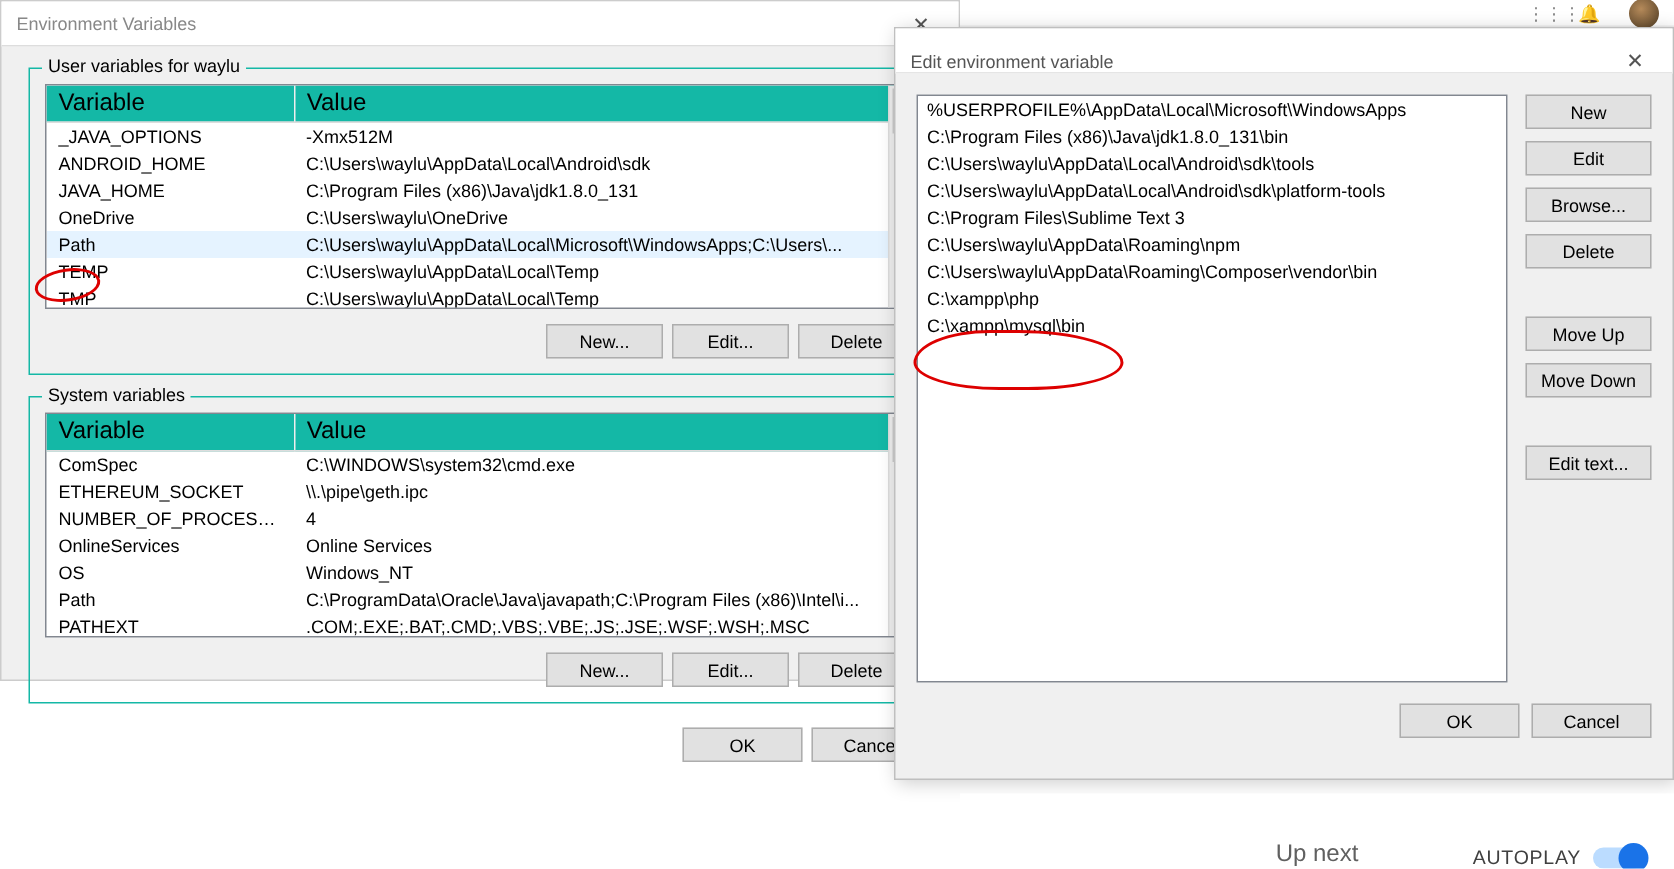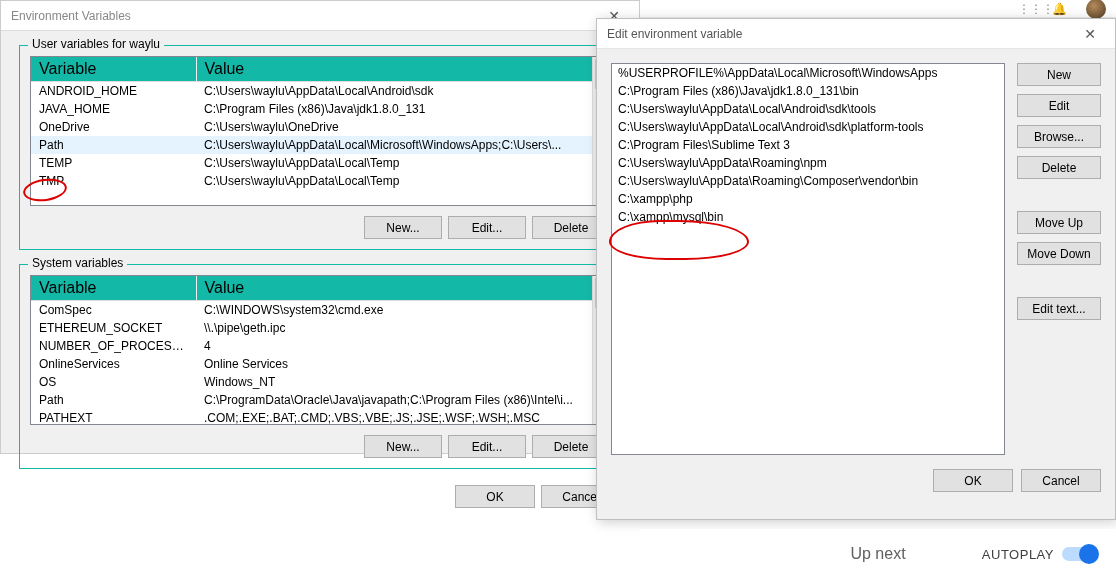--- a/index.html
+++ b/index.html
@@ -144,21 +144,21 @@
     position: absolute;
     left: 596px; top: 18px;
     width: 520px; height: 502px;
     background: #f0f0f0;
     border: 1px solid #bfbfbf;
     box-shadow: 2px 2px 12px rgba(0,0,0,0.2);
   }
   .edit-titlebar {
     height: 30px;
     display: flex;
-    align-items: center;
+    align-items: flex-end;
     padding: 0 10px;
     color: #555;
     font-size: 12px;
     background: #fff;
     border-bottom: 1px solid #e5e5e5;
   }
   .edit-titlebar .close {
     margin-left: auto;
     width: 30px;
     text-align: center;
@@ -216,21 +216,21 @@
     width: 20px; height: 20px;
     border-radius: 50%;
     background: radial-gradient(circle at 40% 35%, #b58a5a, #4d3a22);
   }
   .bg-bottom {
     position: absolute;
     left: 640px; right: 0; bottom: 0;
     height: 50px;
     background: #fff;
     display: flex;
-    align-items: center;
+    align-items: flex-end;
     padding: 0 20px;
     color: #606060;
     font-size: 16px;
   }
   .bg-bottom .spacer { flex: 1; }
   .autoplay-label { font-size: 13px; color: #404040; letter-spacing: .5px; margin-right: 8px;}
   .toggle {
     width: 34px; height: 14px;
     background: #bbdcff;
     border-radius: 8px;
@@ -268,20 +268,24 @@
             <col style="width:165px">
             <col>
           </colgroup>
         <thead>
             <tr>
           <th>Variable</th>
           <th>Value</th>
         </tr>
           </thead>
         <tbody id="user-tbody">
+            <tr>
+              <td>_JAVA_OPTIONS</td>
+              <td>-Xmx512M</td>
+            </tr>
             <tr>
               <td>ANDROID_HOME</td>
               <td>C:\Users\waylu\AppData\Local\Android\sdk</td>
             </tr>
             <tr>
               <td>JAVA_HOME</td>
               <td>C:\Program Files (x86)\Java\jdk1.8.0_131</td>
             </tr>
             <tr>
               <td>OneDrive</td>

